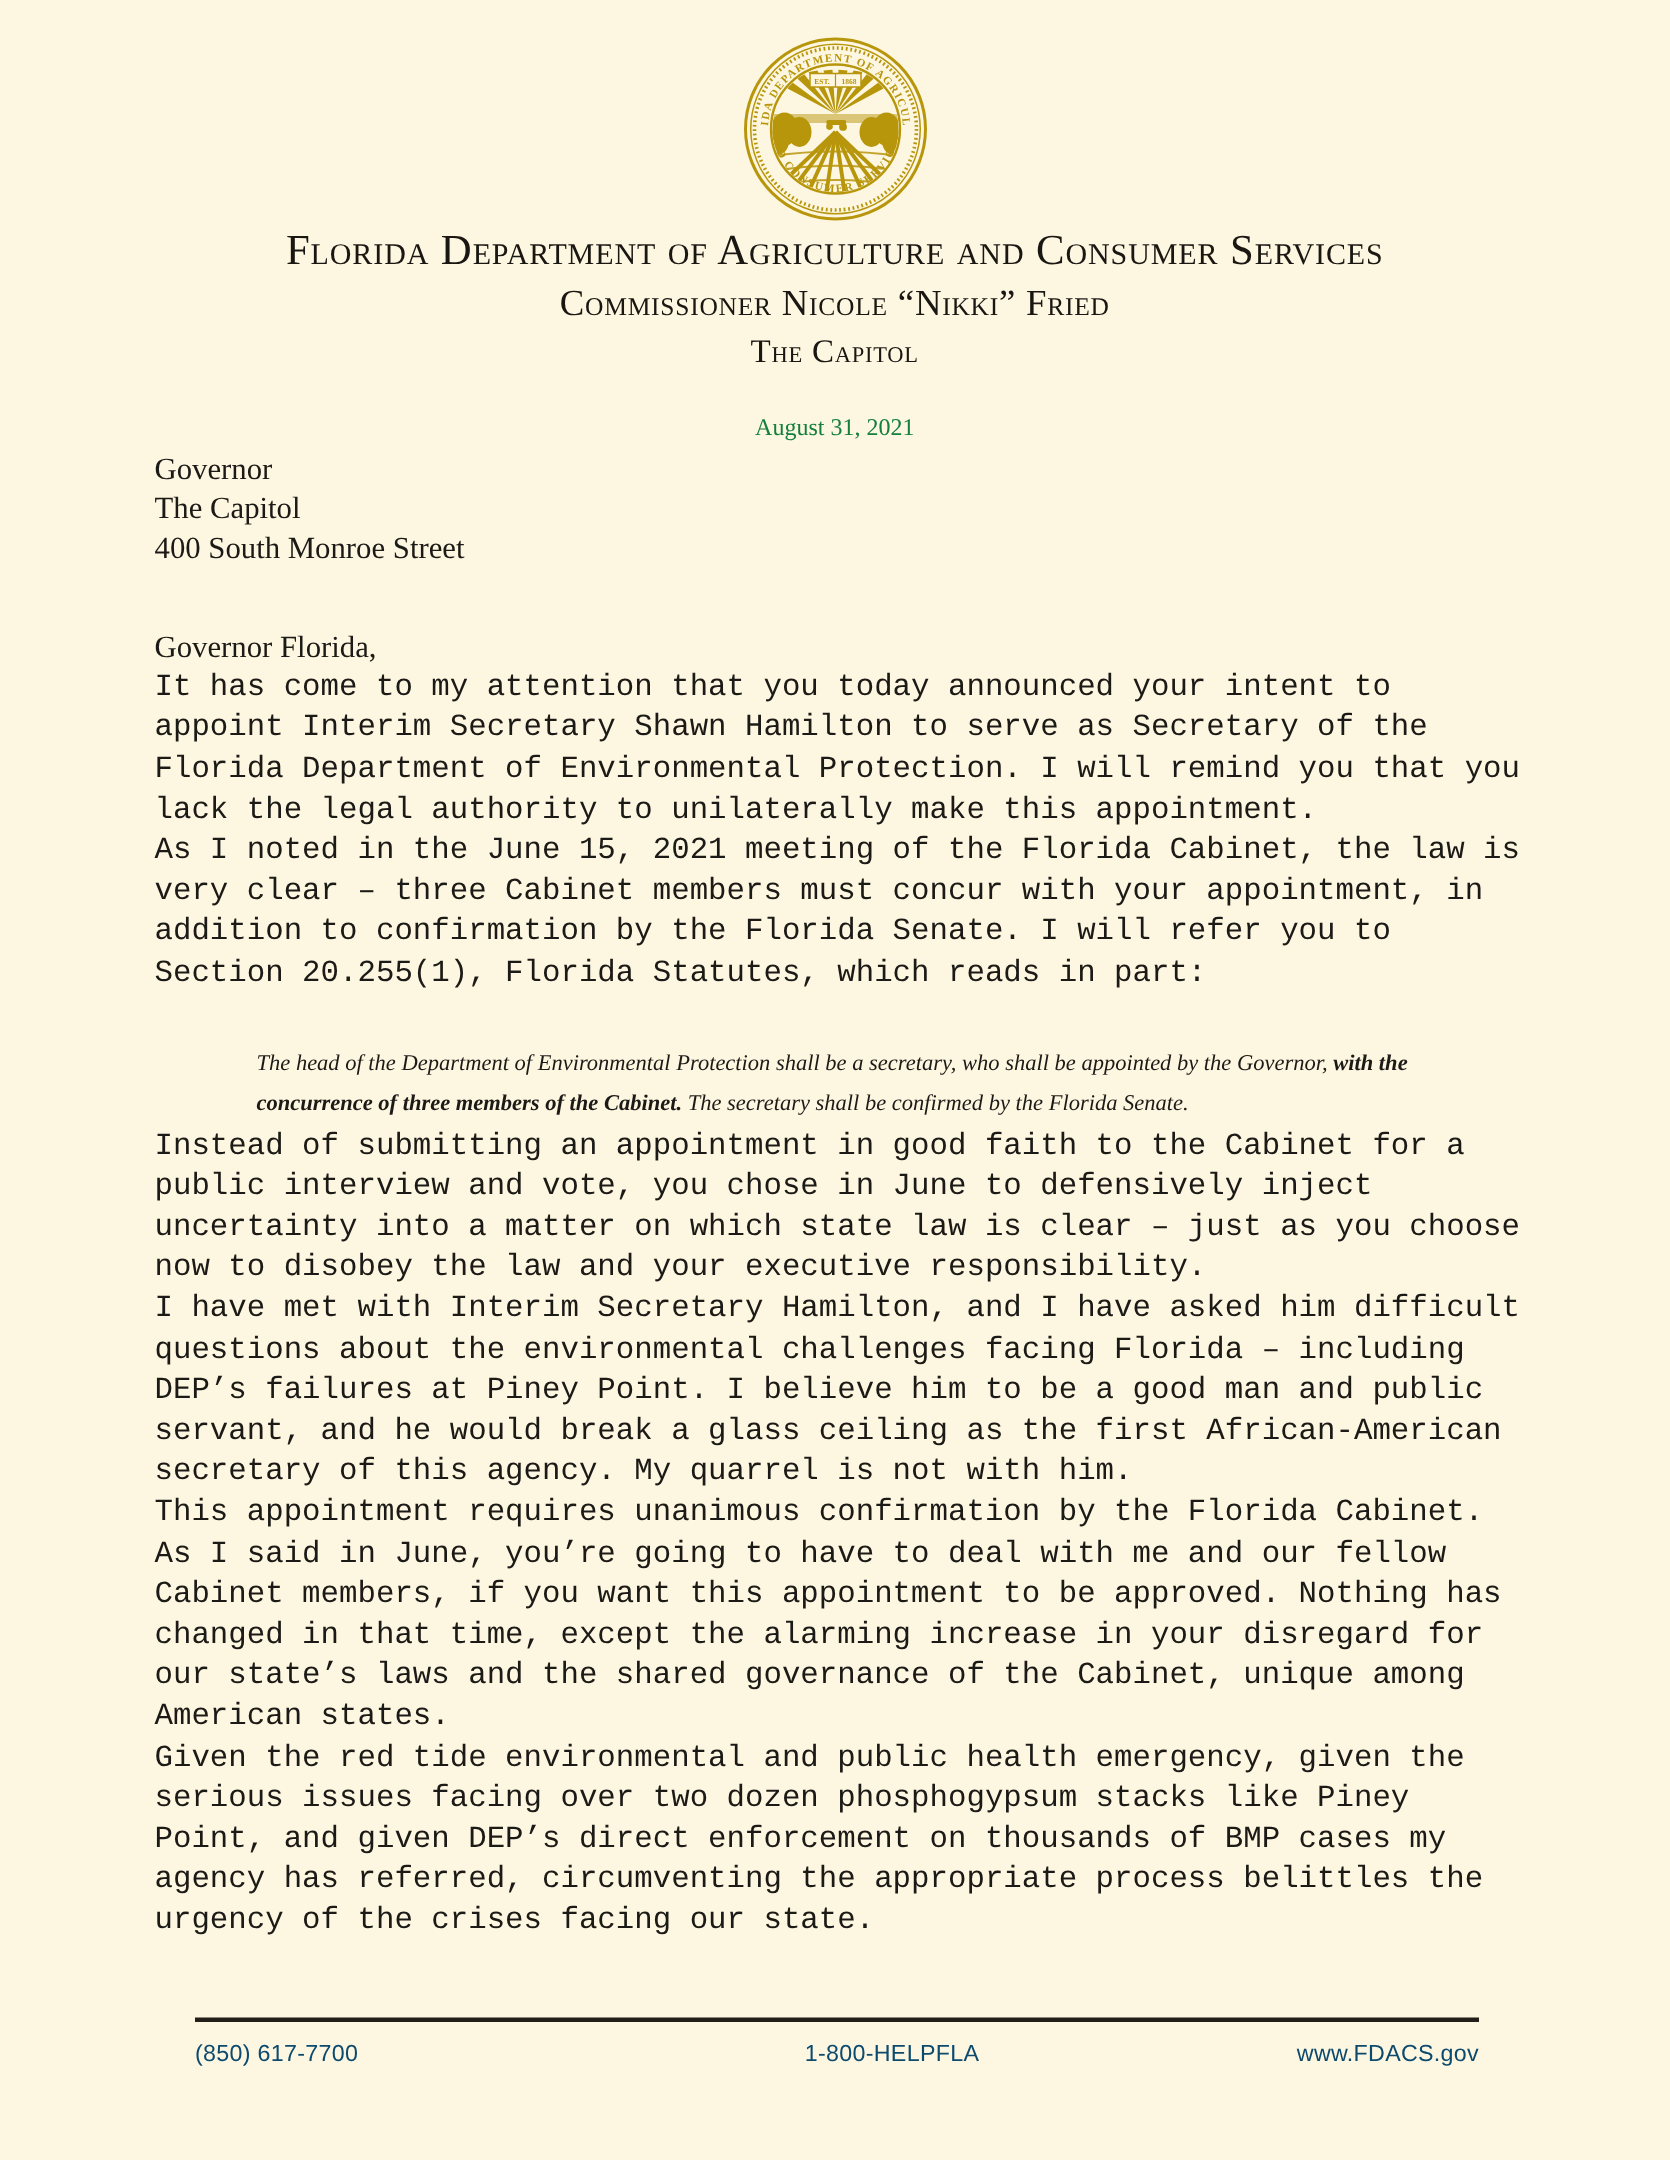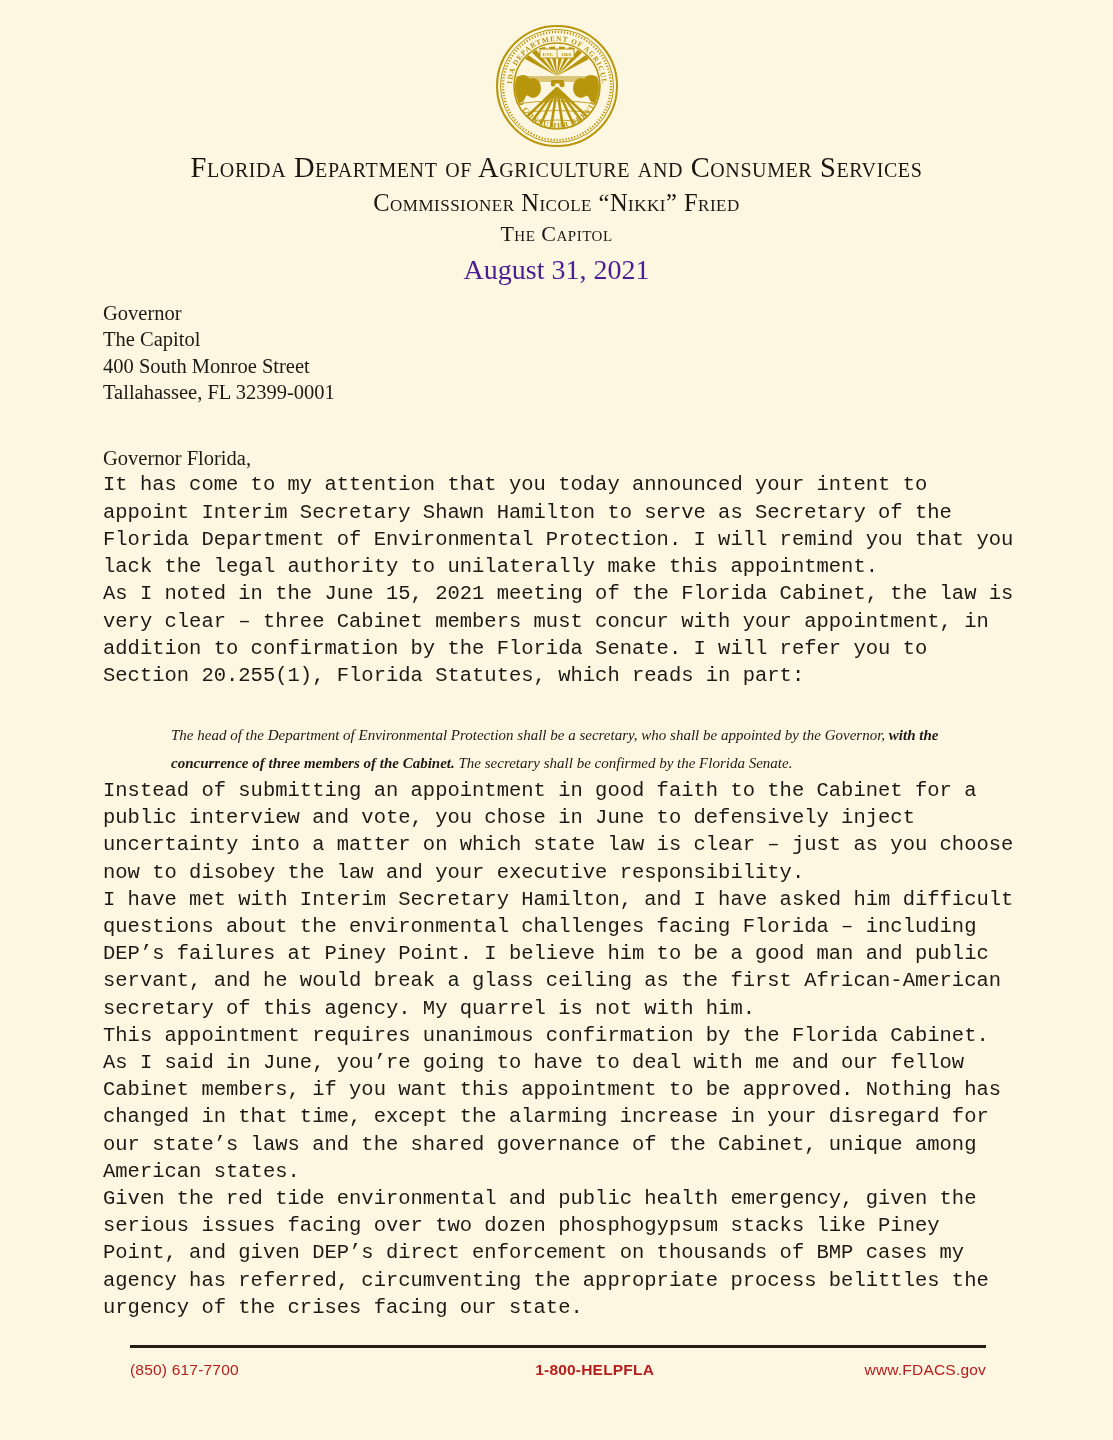--- a/index.html
+++ b/index.html
@@ -63,23 +63,23 @@
   }
   .lh-line3 {
     font-size: 22px;
     font-variant: small-caps;
     letter-spacing: 0.5px;
     color: #1a1713;
     line-height: 1.2;
     margin-top: 4px;
   }
   .lh-date {
-    font-size: 28px;
-    color: #4c1d95;
-    margin-top: 6px;
+    font-size: 16px;
+    color: #15803d;
+    margin-top: 29px;
   }
 
   
   .body-block {
     position: absolute;
     top: 300px;
     left: 103px;
     width: 916px;
   }
   .addr {
@@ -131,24 +131,24 @@
     height: 3px;
     background: #231f18;
   }
   .footer-row {
     display: flex;
     justify-content: space-between;
     align-items: baseline;
     margin-top: 13px;
     font-family: "Liberation Sans", "DejaVu Sans", sans-serif;
     font-size: 15.5px;
-    color: #b91c1c;
+    color: #0c4a6e;
     letter-spacing: 0.2px;
   }
-  .footer-center { margin-left: 86px; font-weight: bold; }
+  .footer-center { margin-left: 86px; }
 </style>
 </head>
 <body>
 
 <div class="page">
 
   <div class="seal-wrap">
     <div class="seal">
       <svg viewBox="0 0 124 124" width="124" height="124" aria-hidden="true">
         <defs>
@@ -236,21 +236,20 @@
     <div class="lh-line3">The Capitol</div>
     <div class="lh-date">August 31, 2021</div>
   </div>
 
   <div class="body-block">
 
     <div class="addr">
       <div>Governor</div>
       <div>The Capitol</div>
       <div>400 South Monroe Street</div>
-      <div>Tallahassee, FL 32399-0001</div>
     </div>
 
     <div class="salutation">Governor Florida,</div>
 
     <p class="para gap-lg">It has come to my attention that you today announced your intent to appoint Interim Secretary Shawn Hamilton to serve as Secretary of the Florida Department of Environmental Protection. I will remind you that you lack the legal authority to unilaterally make this appointment.</p>
     <p class="para gap-lg">As I noted in the June 15, 2021 meeting of the Florida Cabinet, the law is very clear – three Cabinet members must concur with your appointment, in addition to confirmation by the Florida Senate. I will refer you to Section 20.255(1), Florida Statutes, which reads in part:</p>
 
     <blockquote class="quote"><span>The head of the Department of Environmental Protection shall be a secretary, who shall be appointed by the Governor, </span><b>with the concurrence of three members of the Cabinet.</b><span> The secretary shall be confirmed by the Florida Senate.</span></blockquote>
 
     <p class="para gap-lg">Instead of submitting an appointment in good faith to the Cabinet for a public interview and vote, you chose in June to defensively inject uncertainty into a matter on which state law is clear – just as you choose now to disobey the law and your executive responsibility.</p>

